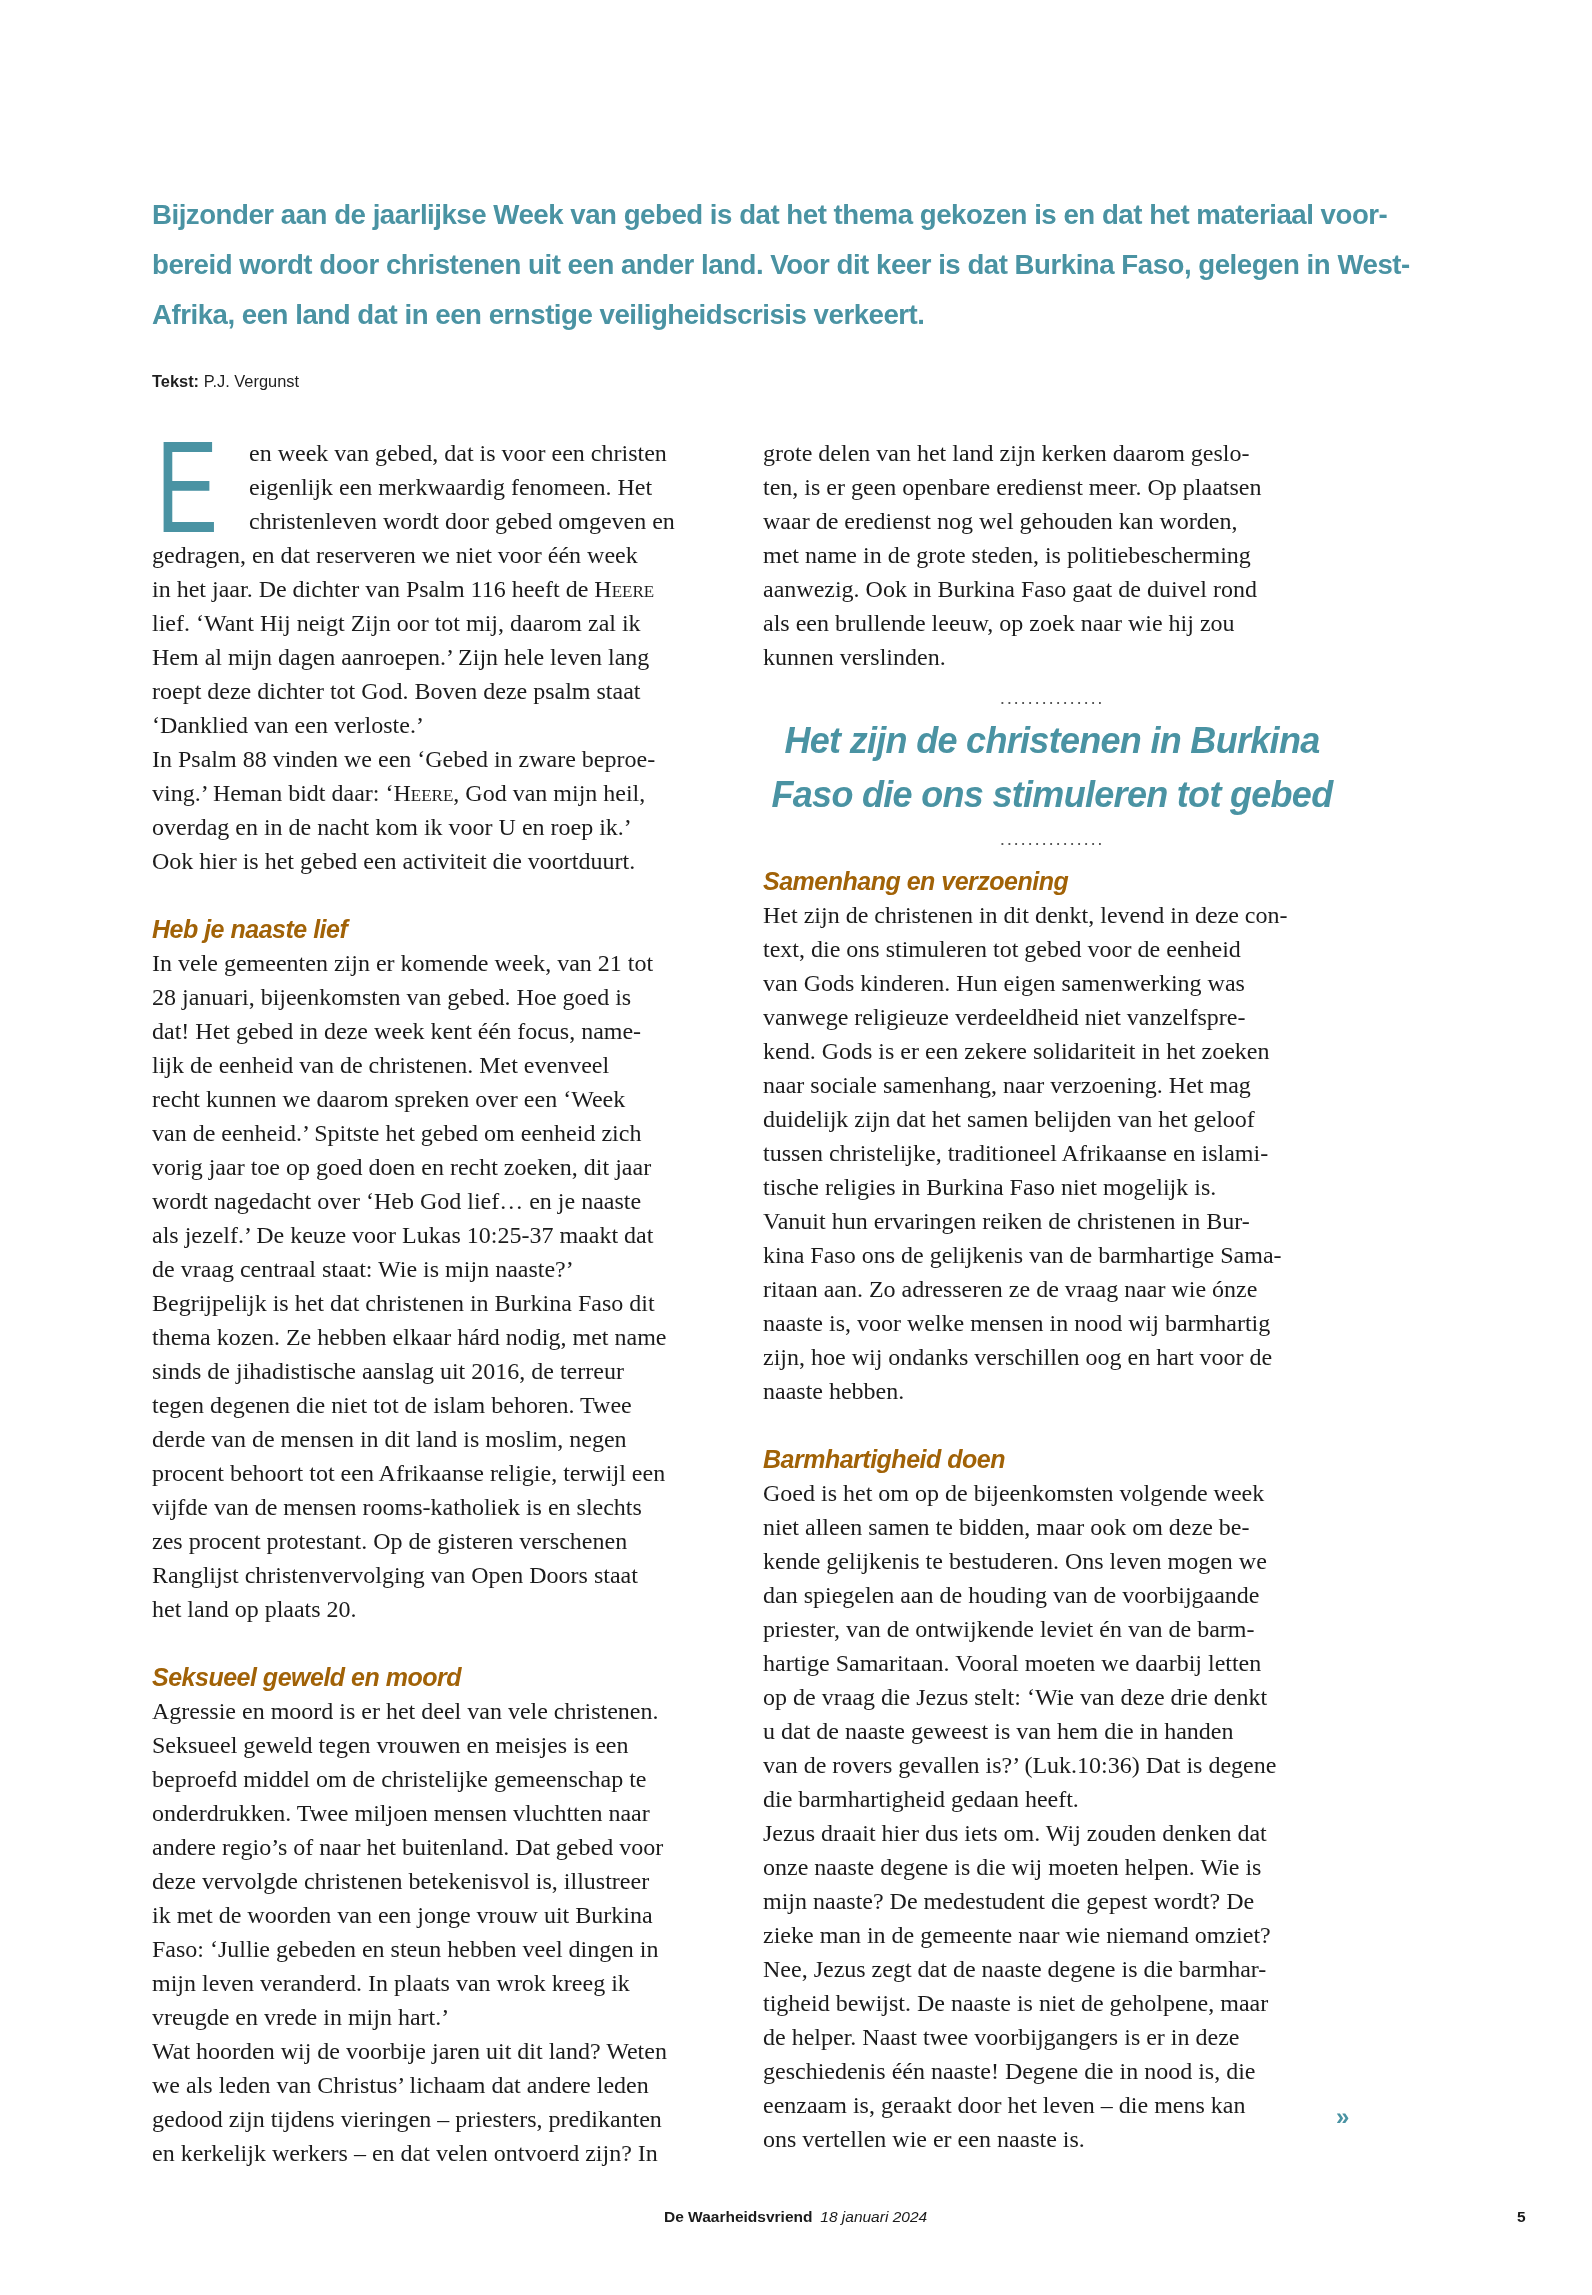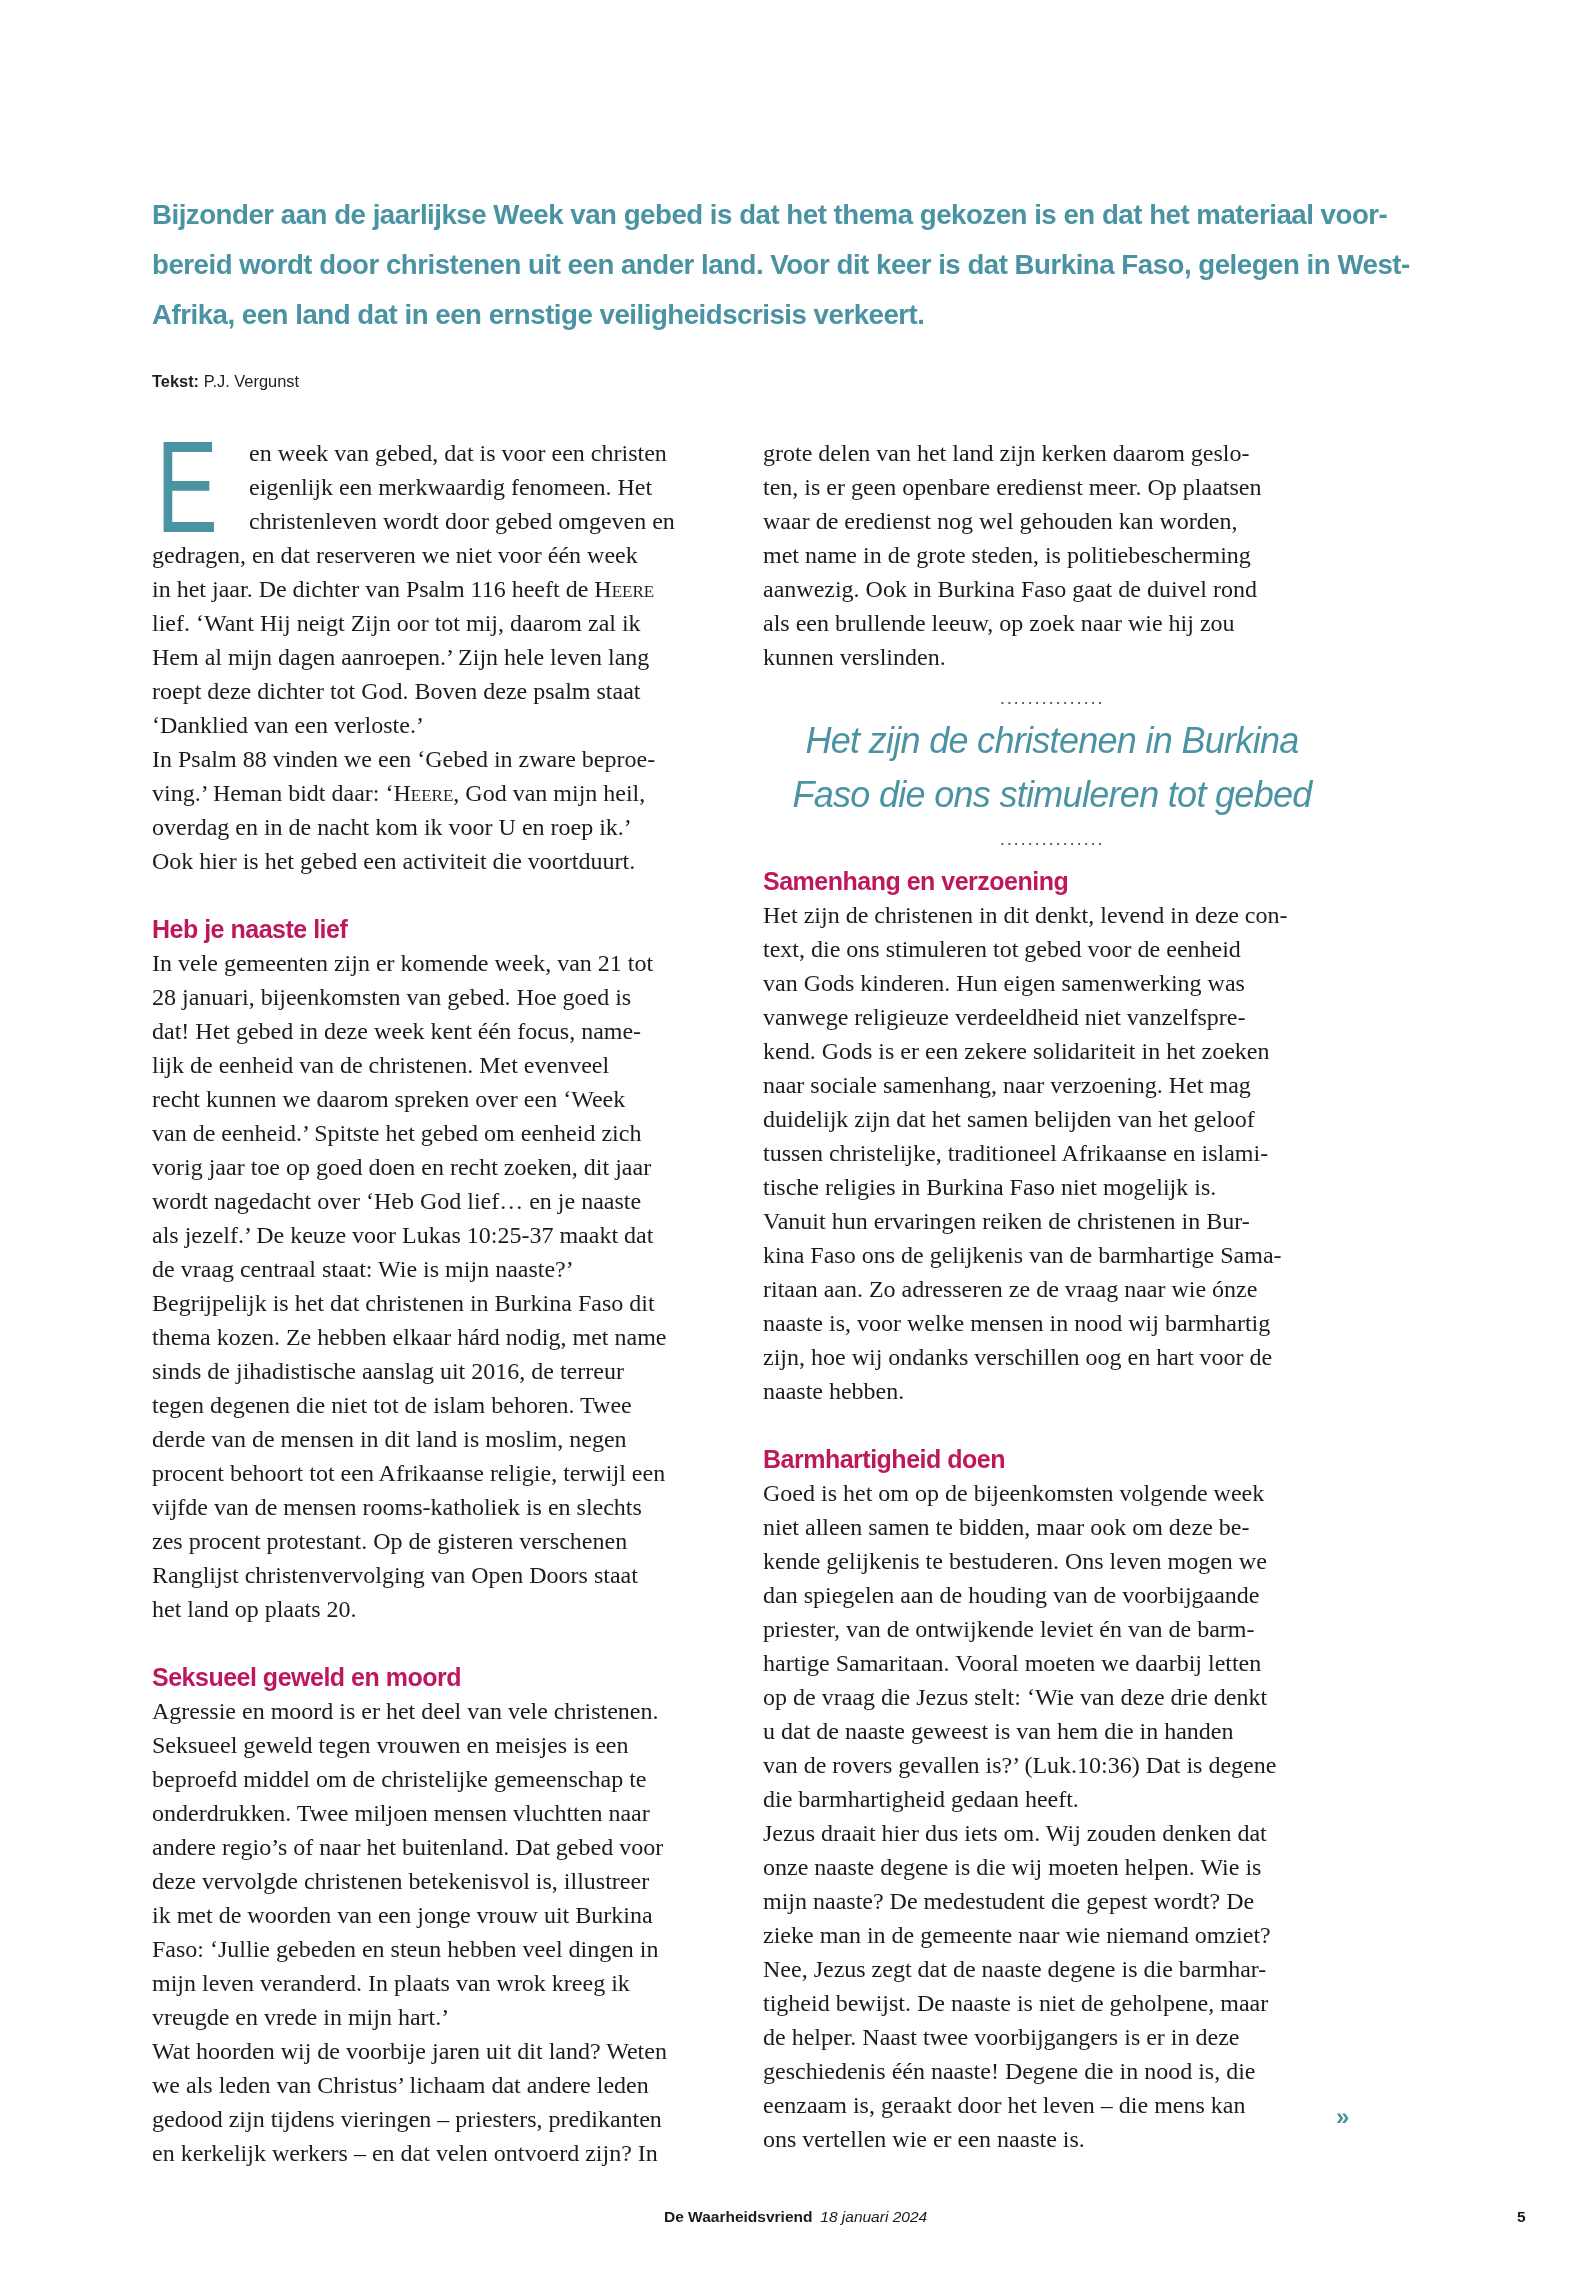--- a/index.html
+++ b/index.html
@@ -26,30 +26,30 @@
   .line { display: block; white-space: nowrap; }
   .indent { padding-left: 97px; }
   .sc { font-variant: small-caps; }
   .dropcap {
     position: absolute; left: 3.5px; top: 3.5px;
     font-family: "Liberation Sans", sans-serif; font-size: 129px; line-height: 95px;
     color: #4a93a3; font-weight: normal; transform: scaleX(0.72); transform-origin: left top;
   }
   .subhead {
     display: block; margin-top: 34px;
-    font-family: "Liberation Sans", sans-serif; font-weight: bold; 
-    font-size: 25px; line-height: 34px; color: #be185d; letter-spacing: -0.5px;
+    font-family: "Liberation Sans", sans-serif; font-weight: bold; font-style: italic;
+    font-size: 25px; line-height: 34px; color: #a16207; letter-spacing: -0.5px;
   }
   .dots {
     display: block; text-align: center; color: #555; font-family: "Liberation Sans", sans-serif;
     font-size: 19px; letter-spacing: 1.7px; line-height: 33px;
   }
   .quote {
     display: block; text-align: center; font-family: "Liberation Sans", sans-serif; font-style: italic;
-    font-size: 36px; line-height: 54px; color: #4a93a3; font-weight: normal; letter-spacing: -0.7px;
+    font-size: 36px; line-height: 54px; color: #4a93a3; font-weight: bold; letter-spacing: -0.7px;
   }
   .quote-wrap { margin: 7px 0 8.6px 0; }
   .more-arrow {
     position: absolute; left: 1336px; top: 2087px; color: #4a93a3;
     font-family: "Liberation Sans", sans-serif; font-weight: bold; font-size: 24px;
   }
   .footer {
     position: absolute; top: 2192px; left: 664px;
     font-family: "Liberation Sans", sans-serif; font-size: 15.5px; color: #1a1a1a;
   }

